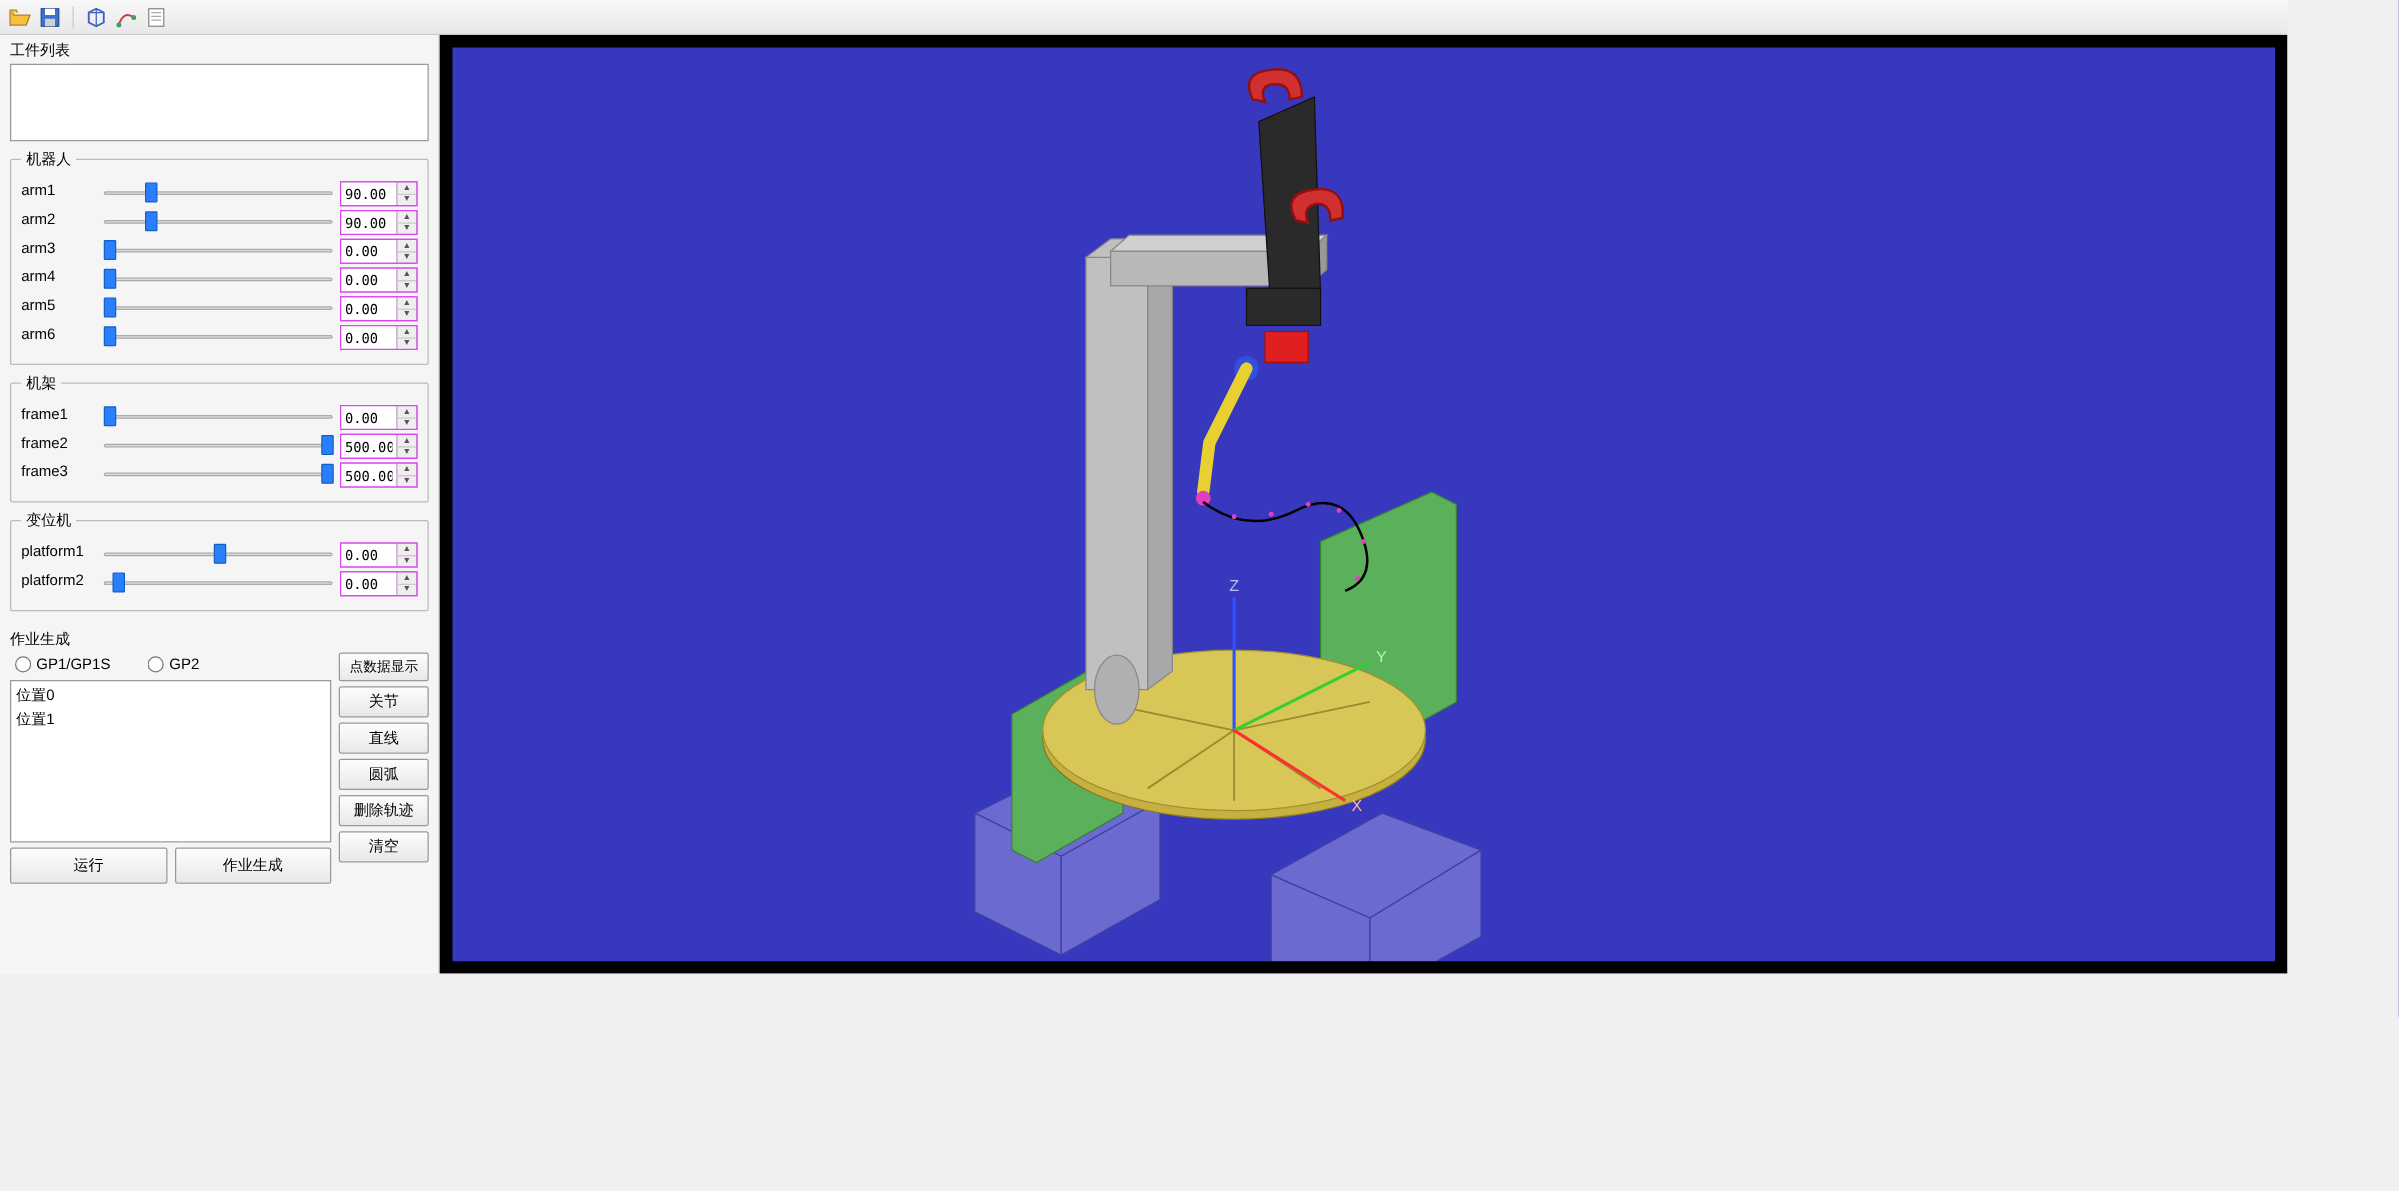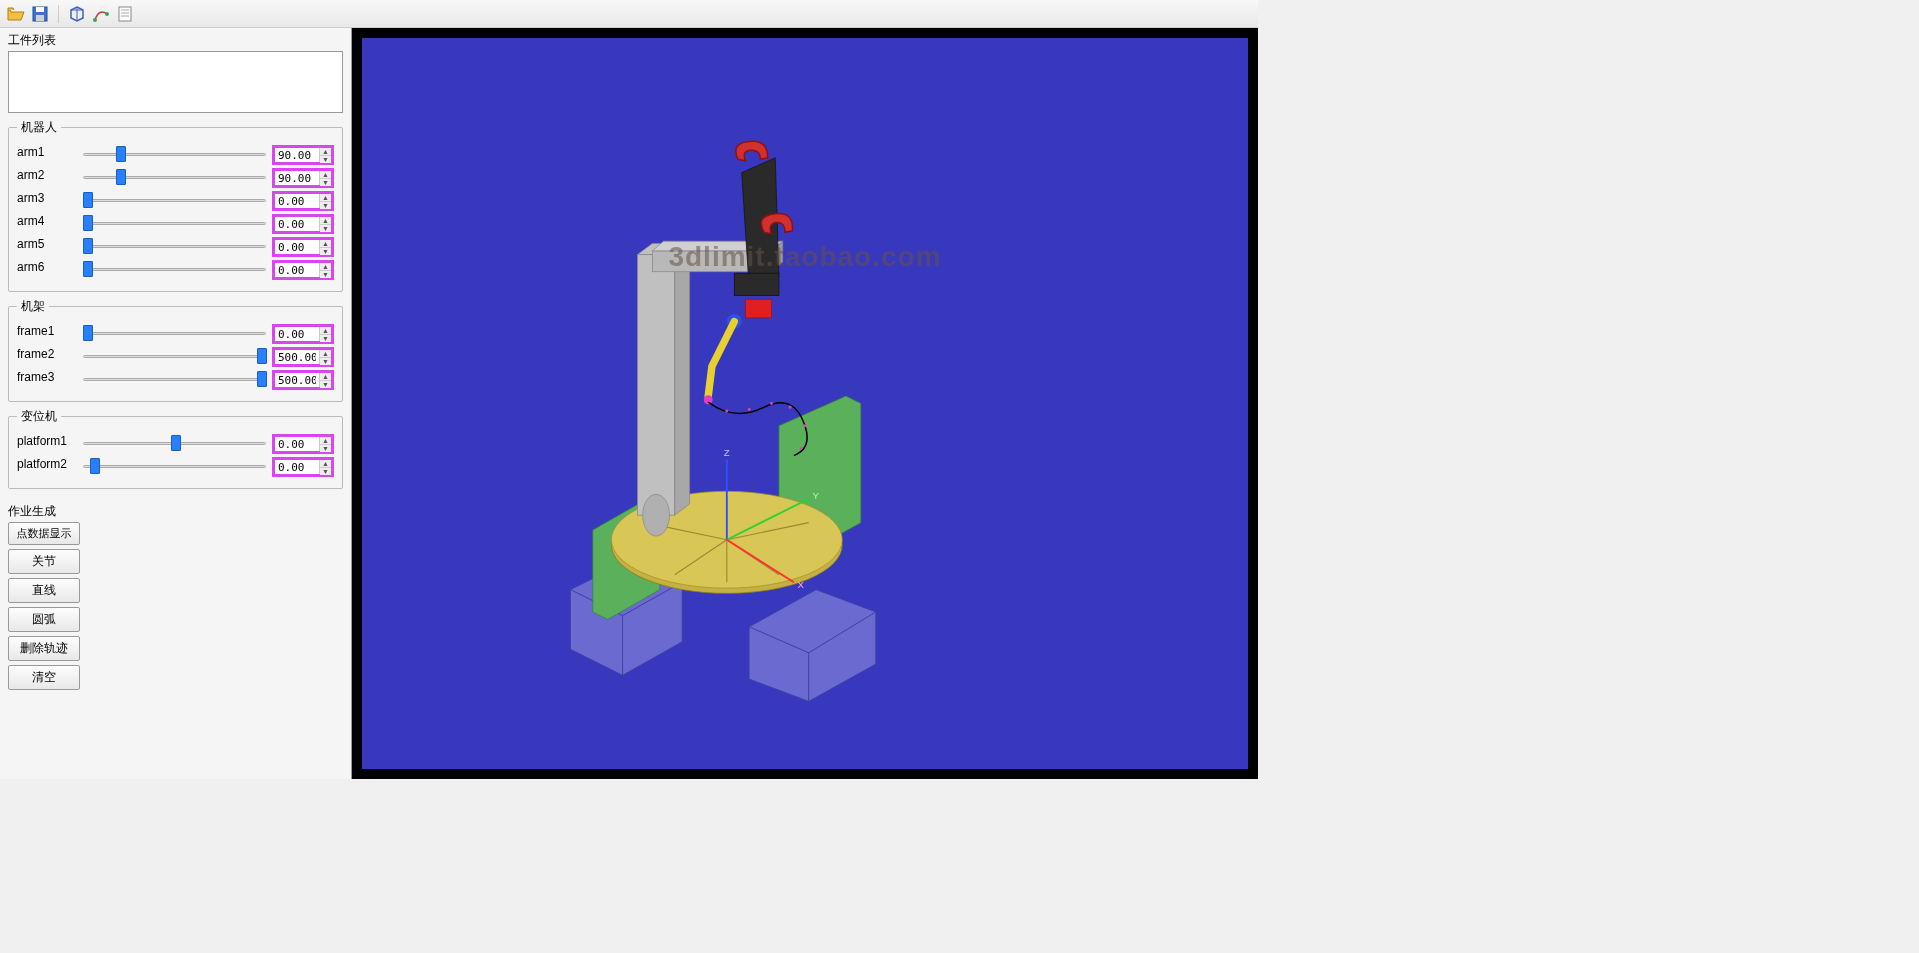--- a/index.html
+++ b/index.html
@@ -1,35 +1,35 @@
 <!DOCTYPE html>
 <html><head>
 <meta charset="utf-8">
 <style>
 * { box-sizing: border-box; margin: 0; padding: 0; }
 body { font-family: "Microsoft YaHei", Arial, sans-serif; font-size: 12px; background: #f0f0f0; overflow: hidden; }
-.app { display: flex; flex-direction: column; height: 779px; width: 1258px; }
+.app { display: flex; flex-direction: column; height: 779px; width: 1830px; }
 .toolbar { height: 28px; background: linear-gradient(#f8f8f8, #e8e8e8); border-bottom: 1px solid #ccc; display: flex; align-items: center; padding: 0 6px; gap: 4px; }
 .toolbar .sep { width: 1px; height: 18px; background: #ccc; margin: 0 4px; }
 .tbicon { width: 20px; height: 20px; display: flex; align-items: center; justify-content: center; cursor: pointer; }
 .main { display: flex; flex: 1; overflow: hidden; }
 .panel { width: 352px; background: #f5f5f5; border-right: 1px solid #999; padding: 4px 8px; display: flex; flex-direction: column; gap: 6px; overflow-y: auto; }
 .label { font-size: 12px; margin-bottom: 2px; }
 .listbox { background: #fff; border: 1px solid #999; height: 62px; width: 100%; padding: 2px; }
 .row { display: flex; align-items: center; gap: 8px; }
 .radio-wrap { display: flex; align-items: center; gap: 4px; }
 .btn { background: linear-gradient(#fdfdfd, #e8e8e8); border: 1px solid #999; padding: 3px 10px; font-size: 12px; cursor: pointer; border-radius: 2px; min-width: 62px; text-align: center; }
 fieldset { border: 1px solid #bbb; padding: 6px 8px 8px 8px; border-radius: 2px; }
 legend { font-size: 12px; padding: 0 4px; }
 .slider-row { display: flex; align-items: flex-start; gap: 6px; margin: 3px 0; }
 .slider-label { width: 60px; font-size: 12px; }
 .slider { flex: 1; height: 18px; position: relative; }
 .slider-track { position: absolute; top: 8px; left: 0; right: 0; height: 3px; background: #ddd; border: 1px solid #aaa; border-radius: 2px; }
 .slider-thumb { position: absolute; top: 1px; width: 10px; height: 16px; background: #2a7fff; border: 1px solid #1560c0; border-radius: 1px; cursor: pointer; }
-.spin { width: 62px; height: 20px; display: flex; border: 3px solid #d946ef; background: #d946ef; }
+.spin { width: 62px; height: 20px; display: flex; border: 1px solid #d946ef; background: #d946ef; }
 .spin input { border: none; width: 44px; font-size: 11px; padding: 0 3px; font-family: monospace; outline: none; }
 .spin .arrows { width: 16px; display: flex; flex-direction: column; border-left: 1px solid #ccc; }
 .spin .arrows div { flex: 1; display: flex; align-items: center; justify-content: center; font-size: 7px; color: #555; background: #eee; cursor: pointer; line-height: 1; }
 .spin .arrows div:first-child { border-bottom: 1px solid #ccc; }
 .teach { display: flex; gap: 6px; }
 .teach-left { flex: 1; display: flex; flex-direction: column; gap: 4px; }
 .teach-right { width: 72px; display: flex; flex-direction: column; gap: 4px; }
 .poslist { background: #fff; border: 1px solid #999; height: 130px; padding: 2px 4px; font-size: 12px; }
 .poslist div { padding: 1px 0; }
 .bottom-btns { display: flex; gap: 6px; }
@@ -257,20 +257,40 @@
                   <div>▼</div>
                 </div>
     </div>
   </div>
           </div>
       </fieldset>
 
       <div style="margin-top:8px">
         <div class="label">作业生成</div>
         <div class="teach">
+          <div class="teach-left">
+            <div class="row" style="gap:30px; padding:2px 4px">
+              <label class="radio-wrap">
+                <input type="radio" name="gp" style="">
+                <span>GP1/GP1S</span>
+              </label>
+              <label class="radio-wrap">
+                <input type="radio" name="gp" style="">
+                <span>GP2</span>
+              </label>
+            </div>
+            <div class="poslist" id="poslist">
+                <div>位置0</div>
+                <div>位置1</div>
+              </div>
+            <div class="bottom-btns">
+              <button class="btn">运行</button>
+              <button class="btn">作业生成</button>
+            </div>
+          </div>
           <div class="teach-right">
             <button class="btn" style="font-size:11px;padding:3px 2px">点数据显示</button>
             <button class="btn">关节</button>
             <button class="btn">直线</button>
             <button class="btn">圆弧</button>
             <button class="btn">删除轨迹</button>
             <button class="btn">清空</button>
           </div>
         </div>
       </div>
@@ -347,17 +367,16 @@
 
           <g stroke-width="2.5">
             <line x1="490" y1="553" x2="490" y2="445" stroke="#3050ff"></line>
             <line x1="490" y1="553" x2="600" y2="498" stroke="#30d030"></line>
             <line x1="490" y1="553" x2="580" y2="610" stroke="#ff3030"></line>
           </g>
           <text x="486" y="440" fill="#c0c0ff" font-size="13">Z</text>
           <text x="605" y="498" fill="#a0ffa0" font-size="13">Y</text>
           <text x="585" y="618" fill="#ffb0b0" font-size="13">X</text>
         </svg>
-        <div class="watermark">3dlimit.taobao.com</div>
       </div>
     </div>
   </div>
 </div>
 
 </body></html>

